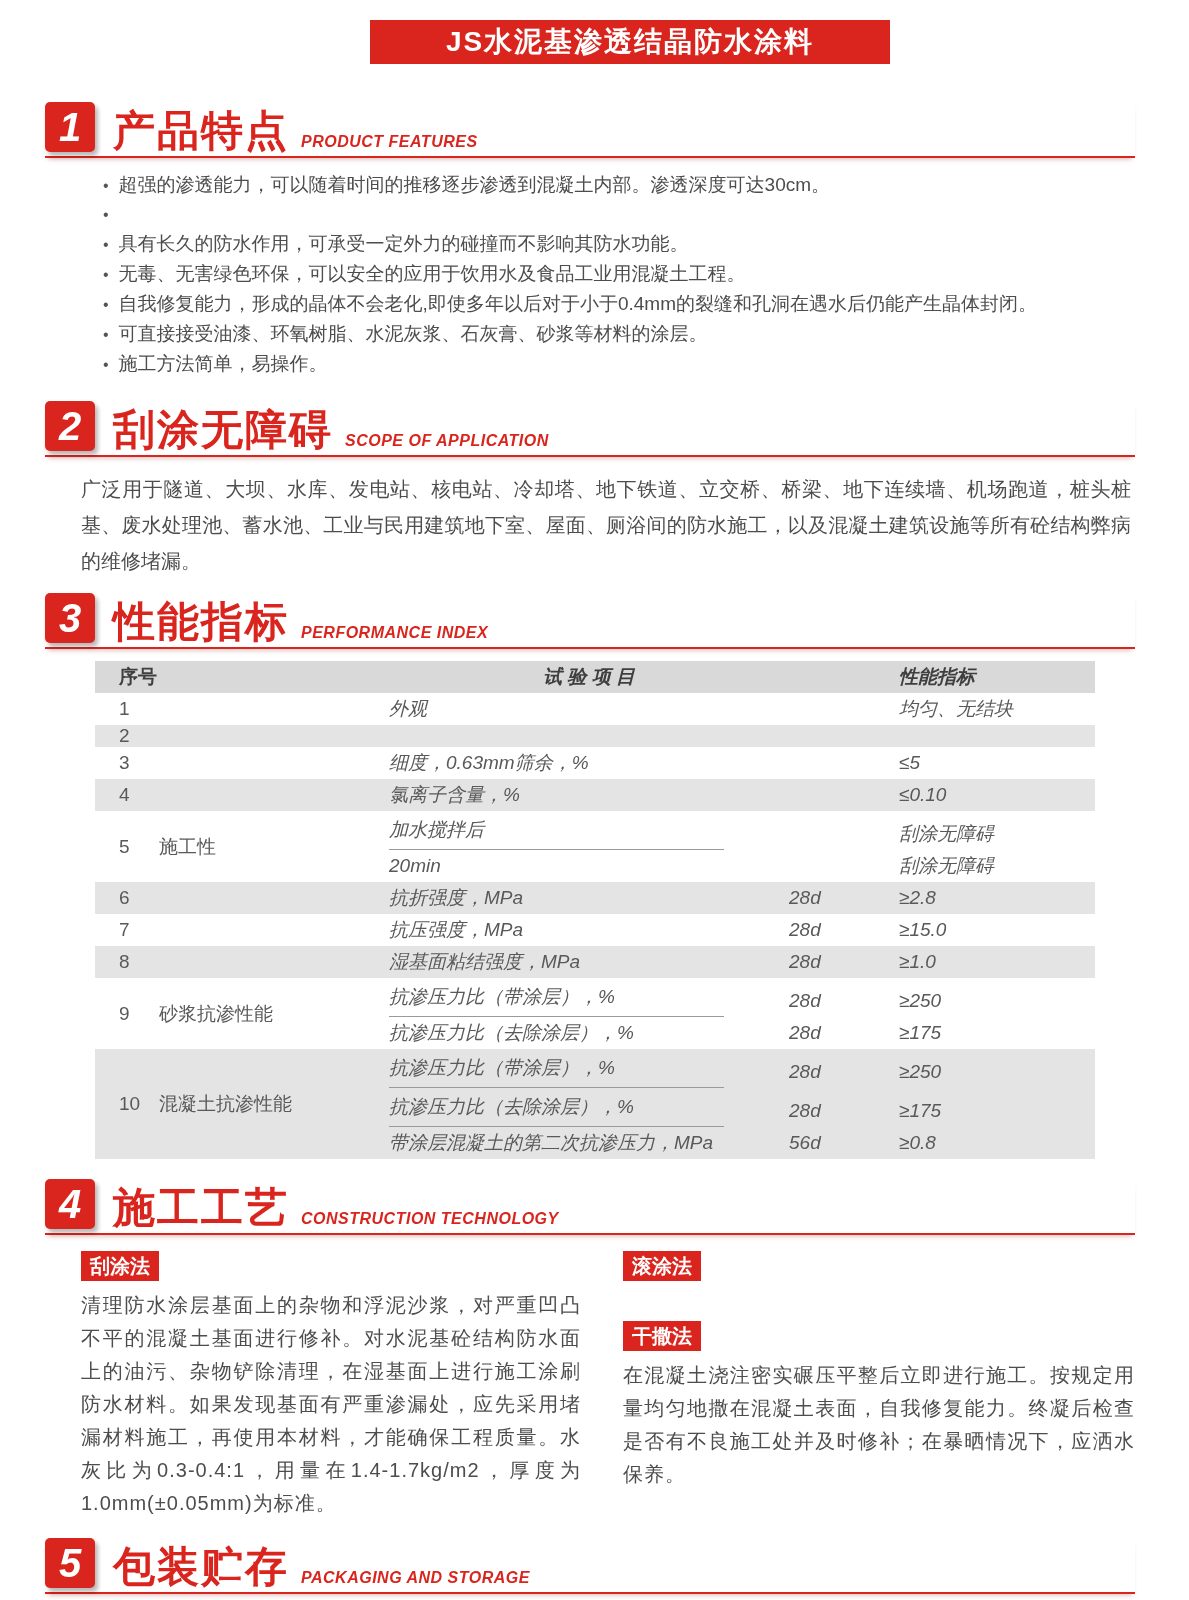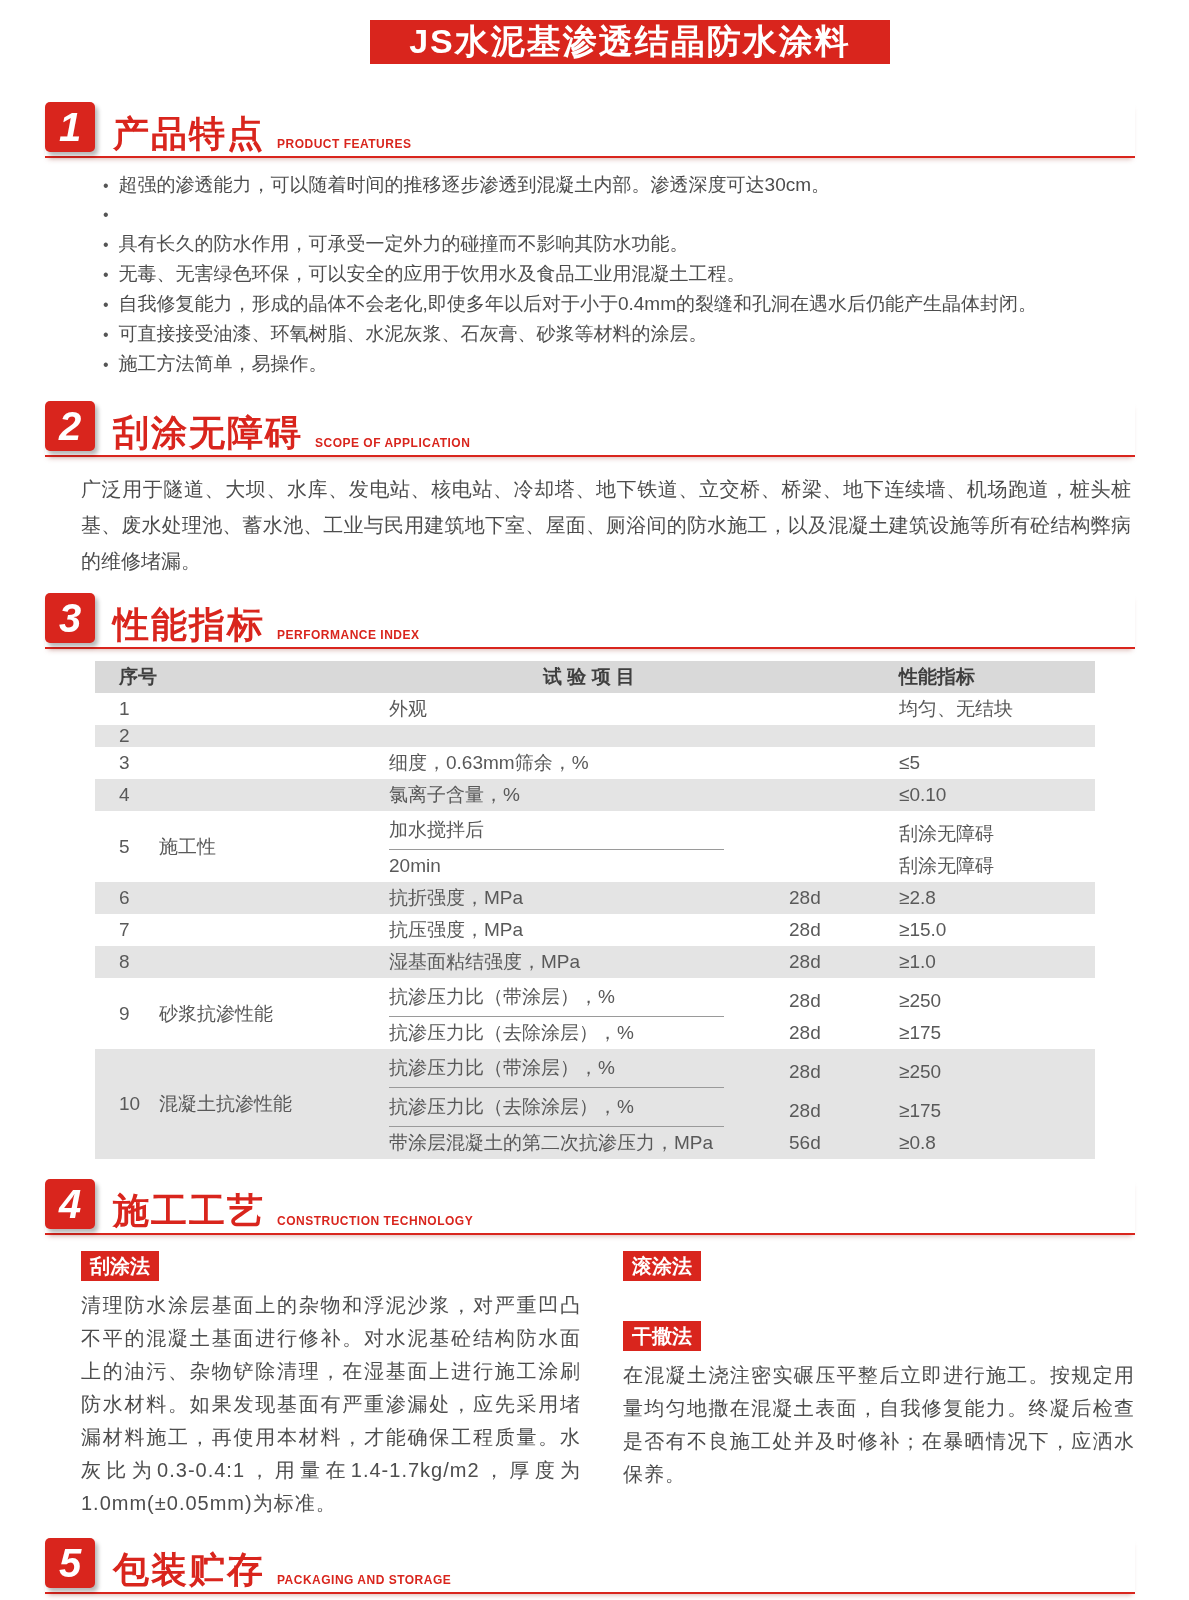--- a/index.html
+++ b/index.html
@@ -15,45 +15,45 @@
     font-family:"Liberation Sans","DejaVu Sans",sans-serif;
     color:var(--ink);
   }
   .page{width:1189px;height:1600px;padding:0 54px 0 45px;position:relative;}
 
   
   .banner{
     margin:20px auto 0 auto;width:520px;height:44px;
     background:var(--accent);color:#fff;
     display:flex;align-items:center;justify-content:center;
-    font-size:34px;font-weight:bold;letter-spacing:2px;
+    font-size:28px;font-weight:bold;letter-spacing:2px;
     transform:translateX(40px);
   }
 
   
   .sec-head{
     display:flex;align-items:flex-end;
     border-bottom:2px solid var(--accent);
     box-shadow:0 4px 5px -3px rgba(160,70,60,.4);
     padding-bottom:4px;
   }
   .sec-num{
     width:50px;height:50px;background:var(--accent);color:#fff;
     border-radius:5px;display:flex;align-items:center;justify-content:center;
     font-size:40px;font-weight:bold;font-style:italic;
     box-shadow:3px 4px 4px rgba(0,0,0,.28);
     flex:0 0 auto;
   }
   .sec-title{
-    color:var(--accent);font-size:36px;font-weight:bold;
+    color:var(--accent);font-size:42px;font-weight:bold;
     letter-spacing:2px;margin-left:18px;line-height:1;
   }
   .sec-sub{
-    color:var(--accent);font-size:12px;font-weight:bold;
-    margin-left:12px;margin-bottom:2px;line-height:1;letter-spacing:.5px;
+    color:var(--accent);font-size:16px;font-weight:bold;
+    margin-left:12px;margin-bottom:2px;line-height:1;letter-spacing:.5px;font-style:italic;
   }
 
   
   .bullets{list-style:none;padding:12px 0 0 58px;}
   .bullets li{
     font-size:19px;line-height:29px;color:var(--ink);
     display:flex;align-items:baseline;
   }
   .bullets .dot{color:#555;margin-right:10px;font-size:16px;flex:0 0 auto;}
 
@@ -63,21 +63,21 @@
     text-align:justify;color:var(--ink);
   }
 
   
   .ptable{margin:12px 0 0 50px;width:1000px;font-size:19px;color:#595959;}
   .trow{display:flex;align-items:stretch;}
   .trow.shaded{background:var(--shade);}
   .trow.thead{background:var(--head-shade);font-weight:bold;color:#3f3f3f;}
   .c-seq{flex:0 0 64px;padding-left:24px;display:flex;align-items:center;}
   .c-group{flex:0 0 230px;display:flex;align-items:center;}
-  .c-items{flex:1 1 auto;display:flex;flex-direction:column;justify-content:center;}
+  .c-items{flex:1 1 auto;display:flex;flex-direction:column;justify-content:center;font-style:italic;}
   .sub{display:flex;min-height:32px;align-items:center;}
   .c-item{flex:0 0 400px;position:relative;display:flex;flex-direction:column;justify-content:center;}
   .c-age{flex:0 0 110px;}
   .c-val{flex:1 1 auto;}
   .sub.divided .c-item::after{
     content:"";display:block;width:335px;
     border-bottom:1px solid #9a9a9a;margin-top:6px;
   }
   .sub.divided{padding-top:6px;}
   .thead .c-item,.thead .c-seq{align-items:center;}

